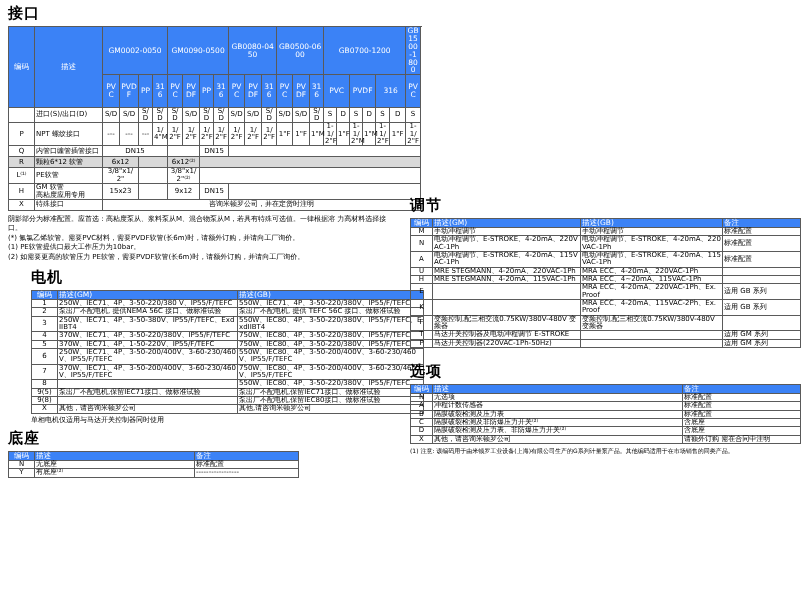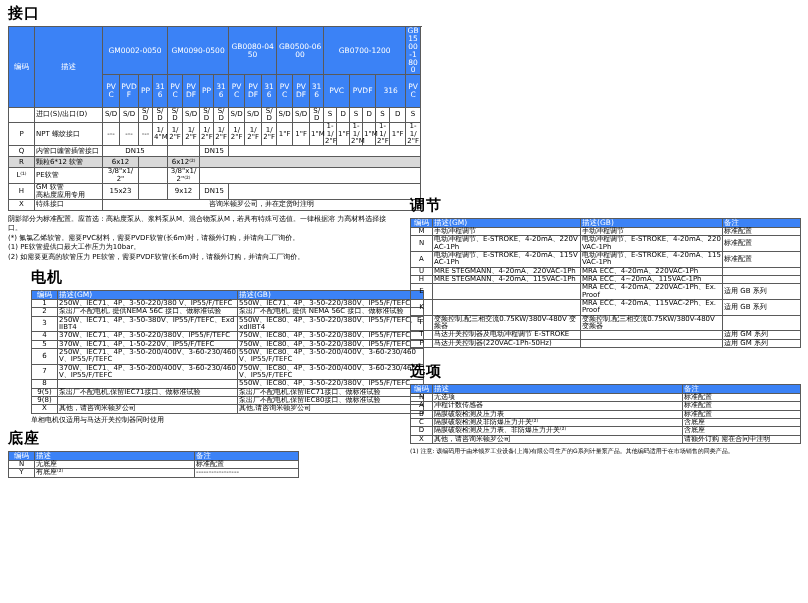--- a/index.html
+++ b/index.html
@@ -213,21 +213,21 @@
         <th class="l">描述(GB)</th>
       </tr>
       <tr>
         <td class="c">1</td>
         <td class="l">250W、IEC71、4P、3-50-220/380 V、IP55/F/TEFC</td>
         <td class="l">550W、IEC71、4P、3-50-220/380V、IP55/F/TEFC</td>
       </tr>
       <tr>
         <td class="c">2</td>
         <td class="l">泵出厂不配电机, 提供NEMA 56C 接口、做标准试验</td>
-        <td class="l">泵出厂不配电机, 提供 NEMA 56C 接口、做标准试验</td>
+        <td class="l">泵出厂不配电机, 提供 TEFC 56C 接口、做标准试验</td>
       </tr>
       <tr>
         <td class="c">3</td>
         <td class="l">250W、IEC71、4P、3-50-380V、IP55/F/TEFC、ExdIIBT4</td>
         <td class="l">550W、IEC80、4P、3-50-220/380V、IP55/F/TEFC、ExdIIBT4</td>
       </tr>
       <tr>
         <td class="c">4</td>
         <td class="l">370W、IEC71、4P、3-50-220/380V、IP55/F/TEFC</td>
         <td class="l">750W、IEC80、4P、3-50-220/380V、IP55/F/TEFC</td>

